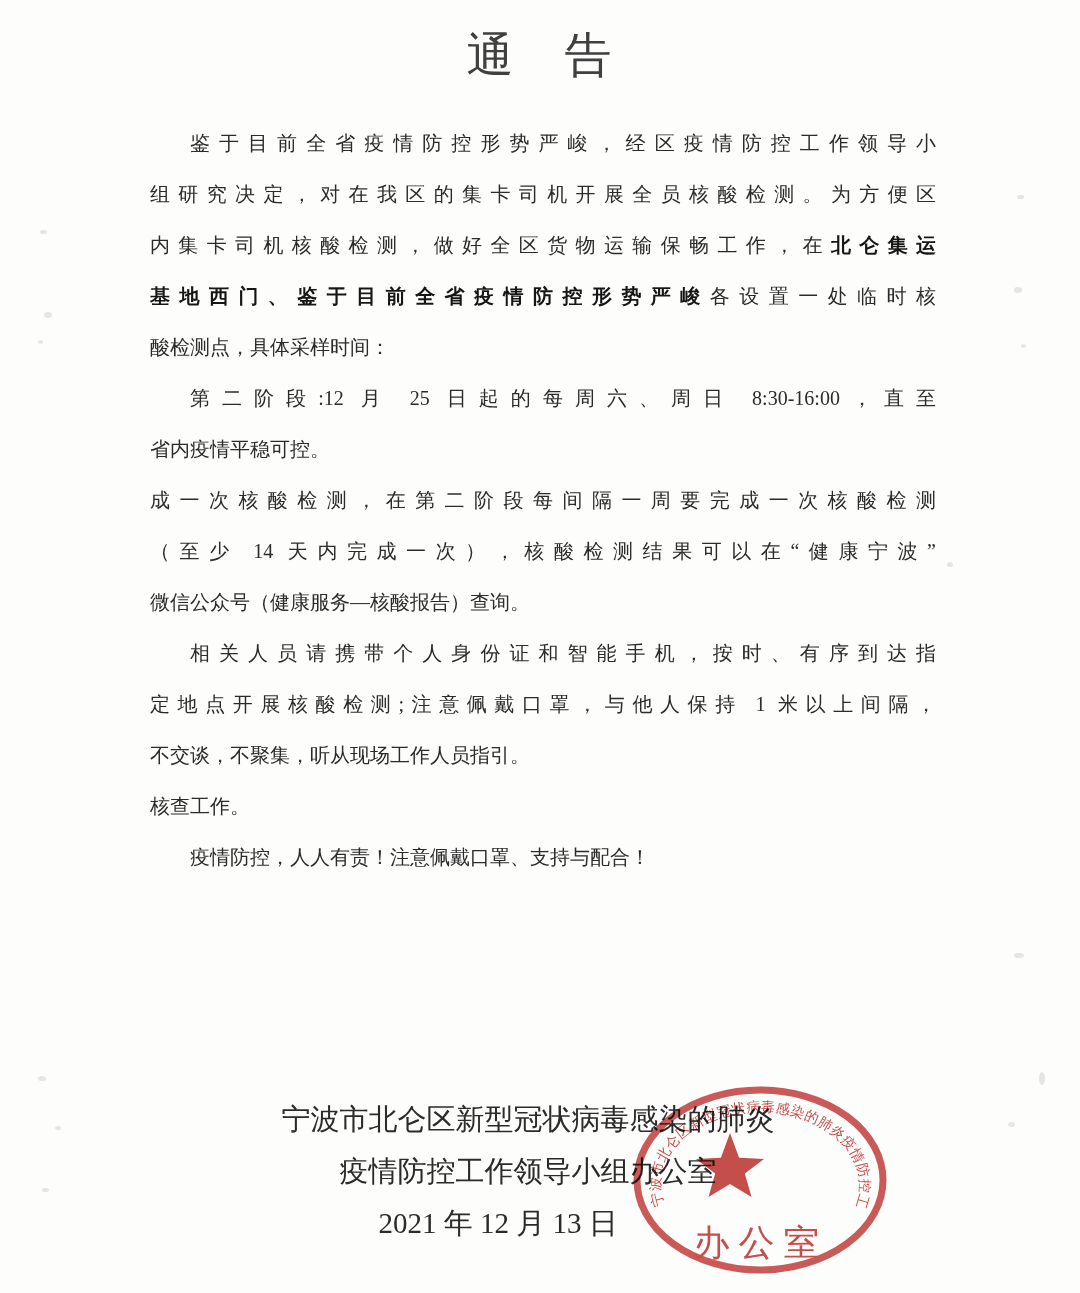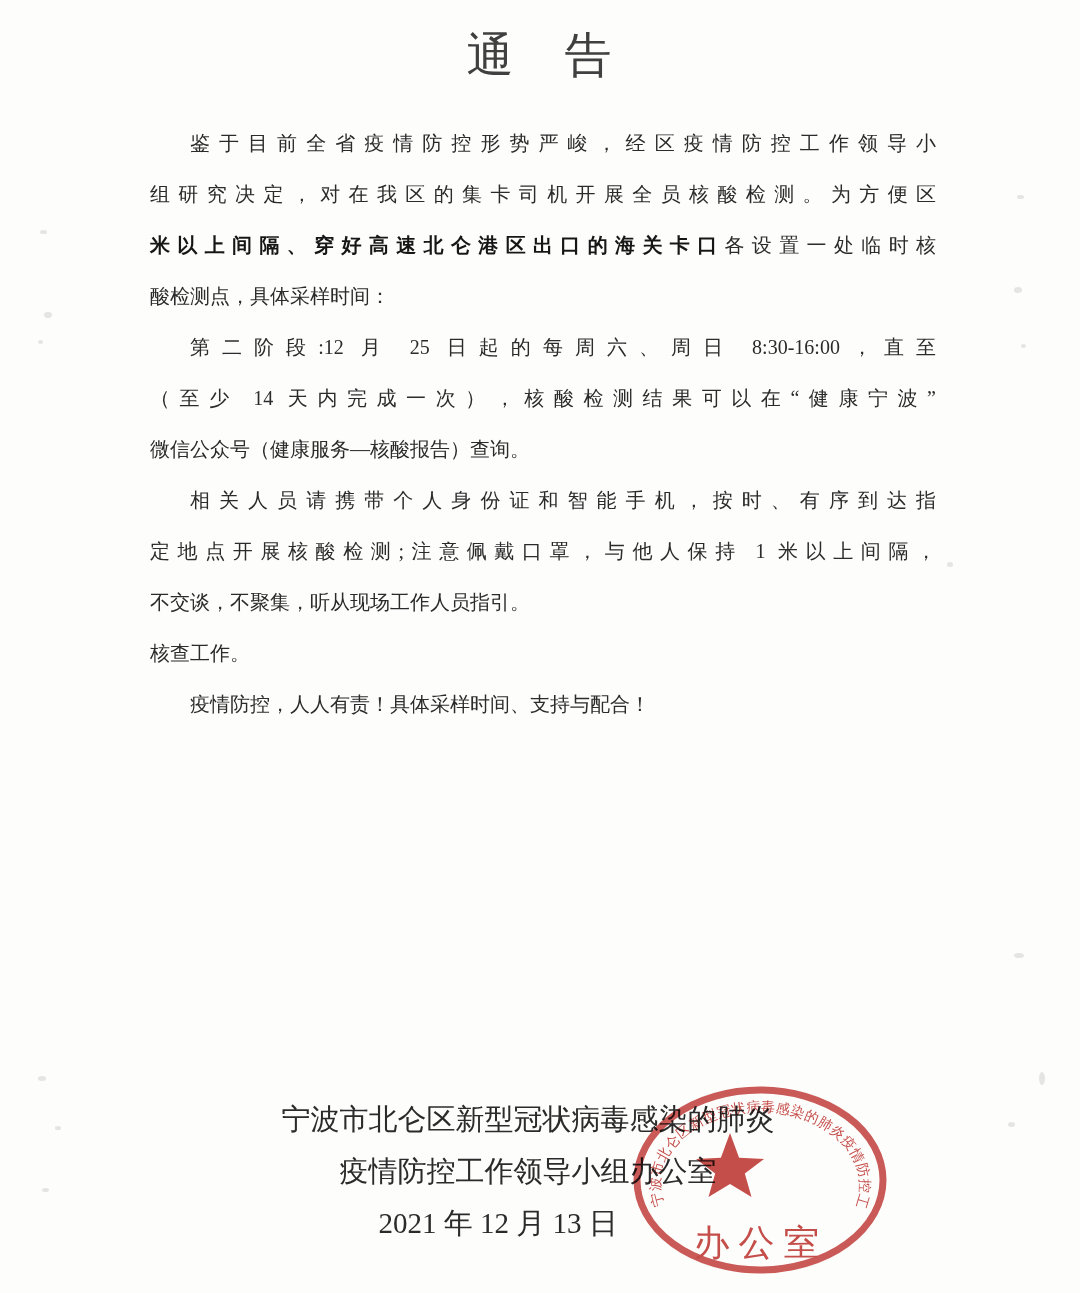--- a/index.html
+++ b/index.html
@@ -42,30 +42,33 @@
 </head>
 <body>
 
 <div class="page">
 
   <div class="doc-title">通　告</div>
 
   <div class="doc-body">
     <div class="line indent fill"><span>鉴于目前全省疫情防控形势严峻，经区疫情防控工作领导小</span></div>
     <div class="line fill"><span>组研究决定，对在我区的集卡司机开展全员核酸检测。为方便区</span></div>
-    <div class="line fill"><span class="b">米以上间隔、穿好高速北仑港区出口的海关卡口</span><span>各设置一处临时核</span></div>
+    <div class="line fill"><span>内集卡司机核酸检测，做好全区货物运输保畅工作，在</span><span class="b">北仑集运</span></div>
+    <div class="line fill"><span class="b">基地西门、鉴于目前全省疫情防控形势严峻</span><span>各设置一处临时核</span></div>
     <div class="line"><span>酸检测点，具体采样时间：</span></div>
     <div class="line indent fill"><span>第二阶段:12 月 25 日起的每周六、周日 8:30-16:00，直至</span></div>
+    <div class="line"><span>省内疫情平稳可控。</span></div>
+    <div class="line fill"><span>成一次核酸检测，在第二阶段每间隔一周要完成一次核酸检测</span></div>
     <div class="line fill"><span>（至少 14 天内完成一次），核酸检测结果可以在“健康宁波”</span></div>
     <div class="line"><span>微信公众号（健康服务—核酸报告）查询。</span></div>
     <div class="line indent fill"><span>相关人员请携带个人身份证和智能手机，按时、有序到达指</span></div>
     <div class="line fill"><span>定地点开展核酸检测;注意佩戴口罩，与他人保持 1 米以上间隔，</span></div>
     <div class="line"><span>不交谈，不聚集，听从现场工作人员指引。</span></div>
     <div class="line"><span>核查工作。</span></div>
-    <div class="line indent"><span>疫情防控，人人有责！具体采样时间、支持与配合！</span></div>
+    <div class="line indent"><span>疫情防控，人人有责！注意佩戴口罩、支持与配合！</span></div>
   </div>
 
   <div class="signature">
     <div>宁波市北仑区新型冠状病毒感染的肺炎</div>
     <div>疫情防控工作领导小组办公室</div>
     <div class="sig-date">2021 年 12 月 13 日</div>
   </div>
 
   <div class="stamp">
     <svg width="260" height="196" viewBox="0 0 260 196" xmlns="http://www.w3.org/2000/svg">

